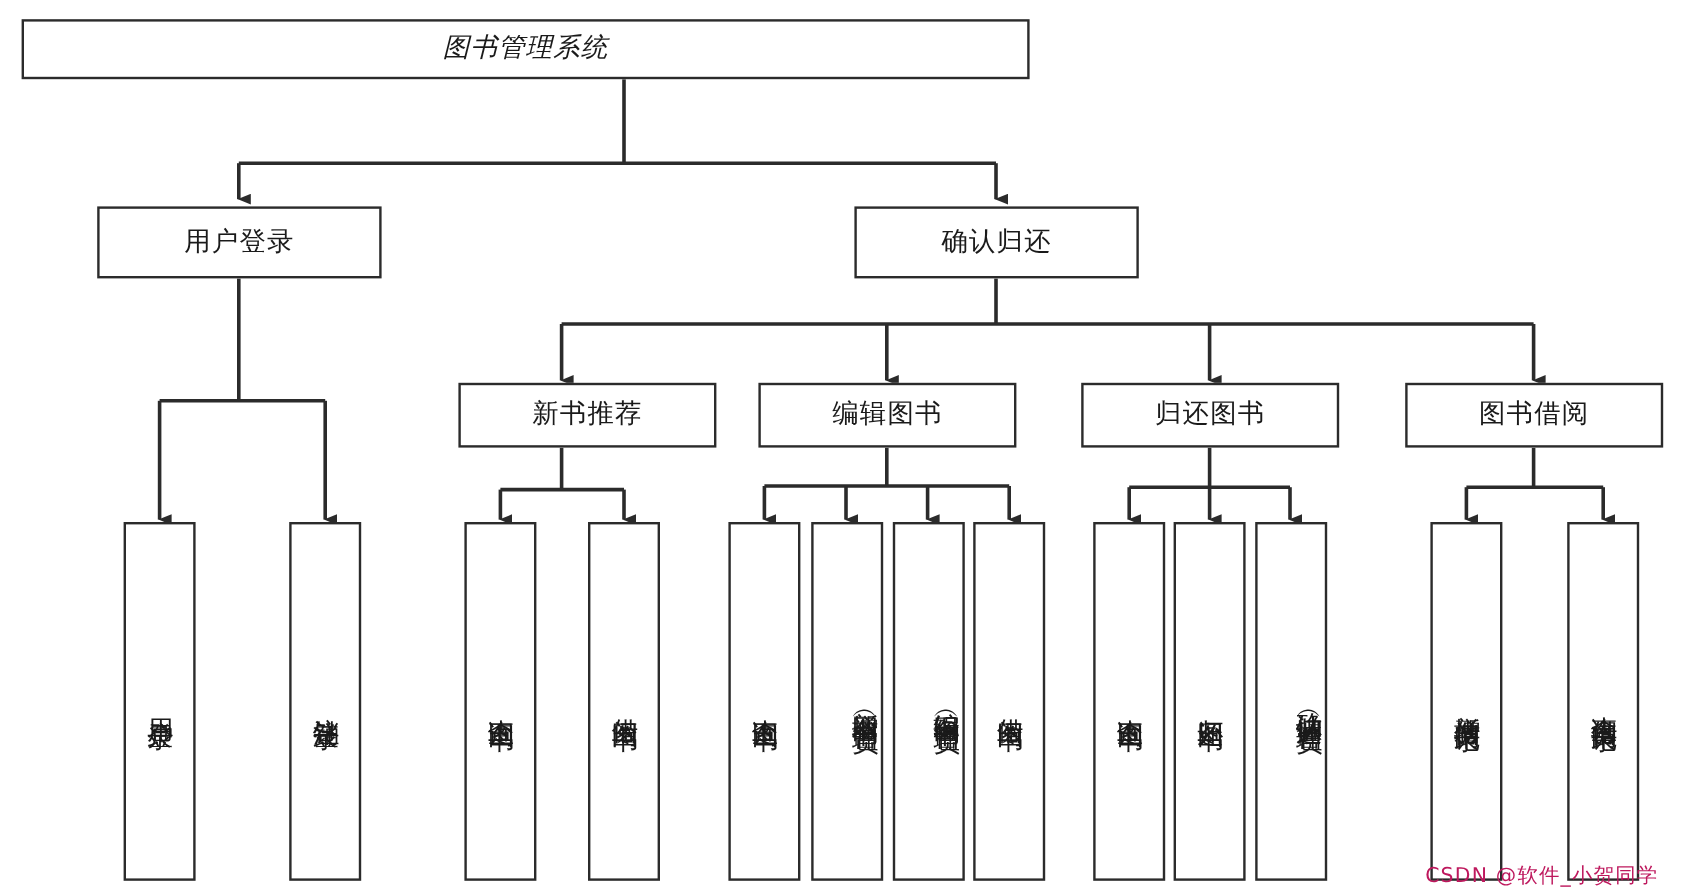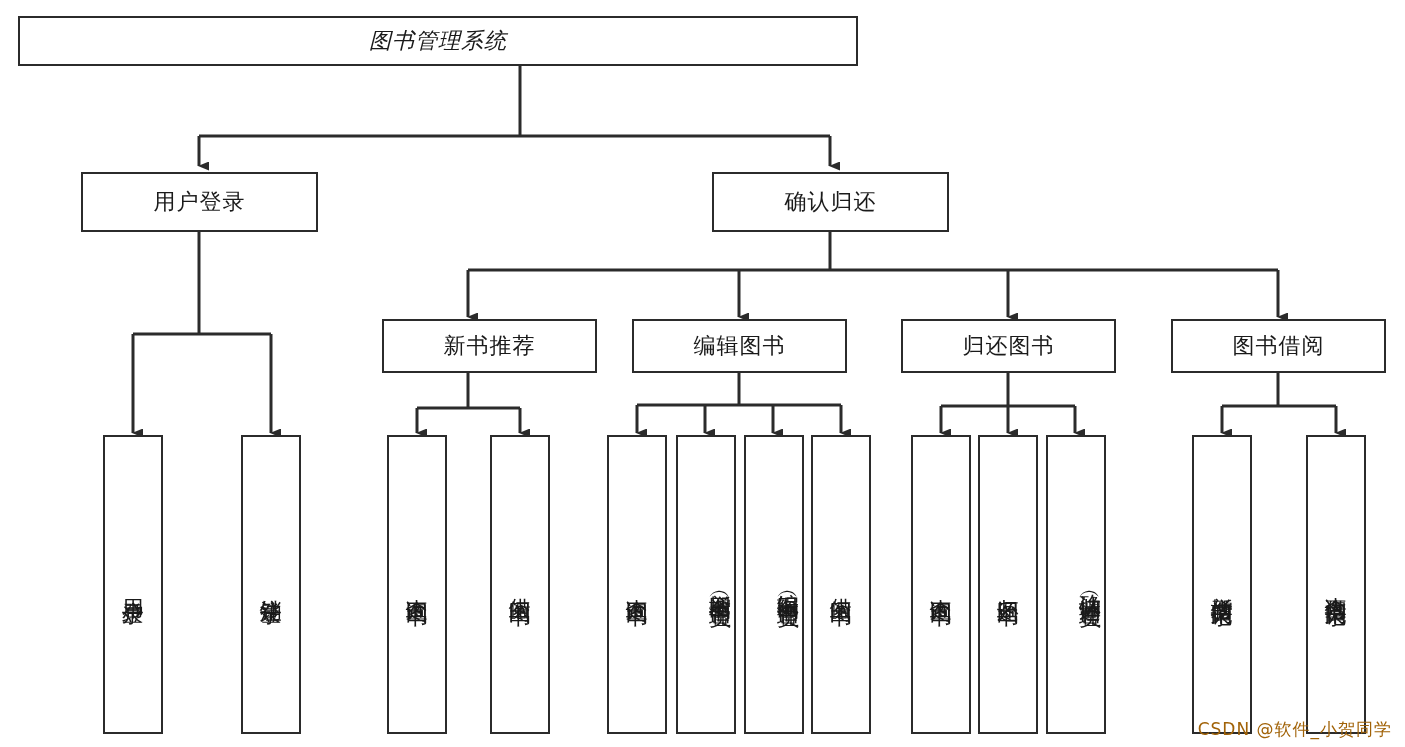--- a/index.html
+++ b/index.html
@@ -53,24 +53,24 @@
   .node.vert.topstart {
     align-items: flex-start;
   }
   .node.vert .vtext {
     writing-mode: vertical-rl;
     text-orientation: upright;
     white-space: nowrap;
   }
   #watermark {
     position: absolute;
-    right: 13px;
+    right: 23px;
     bottom: 6px;
     font-size: 17px;
-    color: #a16207;
+    color: #be185d;
     letter-spacing: 1px;
     white-space: nowrap;
     pointer-events: none;
   }
 </style>
 </head>
 <body>
 
 <div id="diagram-root">
 

